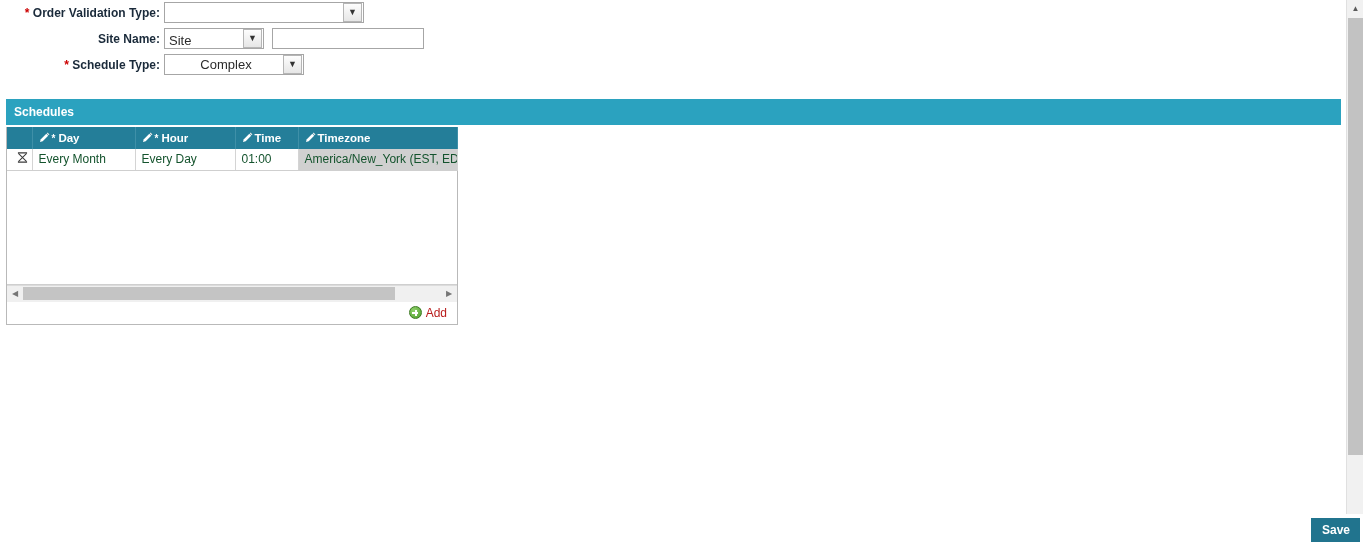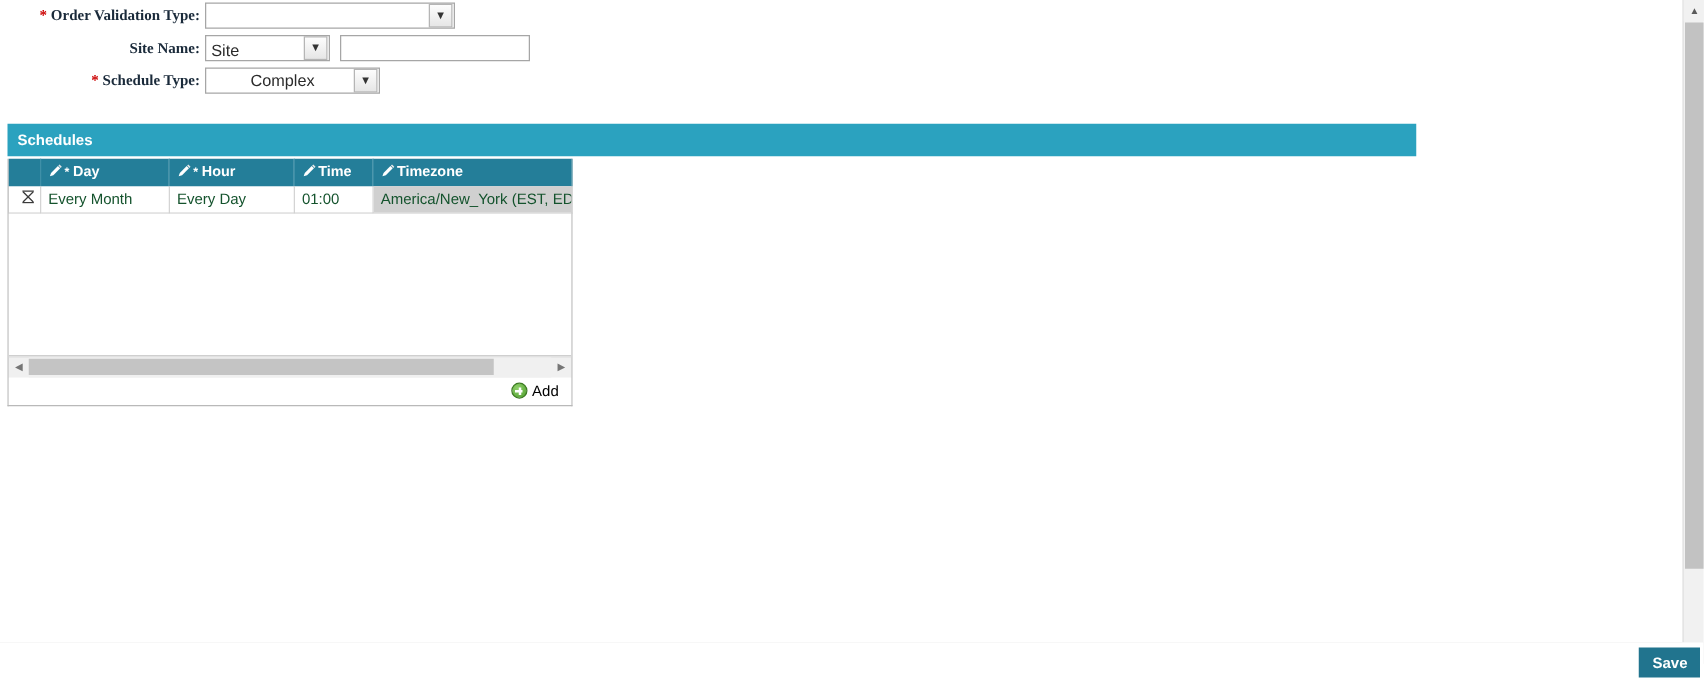--- a/index.html
+++ b/index.html
@@ -31,21 +31,20 @@
     margin-bottom: 1px;
   }
   .form-label {
     width: 160px;
     text-align: right;
     padding-right: 4px;
     font-weight: bold;
     font-size: 12px;
     color: #1a2a3a;
     white-space: nowrap;
-    font-family: Liberation Serif, serif;
   }
   .req-star {
     color: #cc0000;
     font-weight: bold;
   }
   .ctl-select {
     height: 21px;
     border: 1px solid #a6a6a6;
     background: #ffffff;
     display: inline-flex;
@@ -91,21 +90,21 @@
     color: #2b2b2b;
     outline: none;
     font-family: "Liberation Sans", sans-serif;
   }
 
   
   .sched-bar {
     position: absolute;
     left: 6px;
     top: 99px;
-    width: 1127px;
+    width: 1335px;
     height: 26px;
     background: #2ba2bf;
     color: #ffffff;
     font-weight: bold;
     font-size: 12px;
     display: flex;
     align-items: center;
     padding-left: 8px;
     box-sizing: border-box;
   }
@@ -215,21 +214,21 @@
     background: #ffffff;
     display: flex;
     align-items: center;
     justify-content: flex-end;
     padding-right: 10px;
     box-sizing: border-box;
   }
   .add-link {
     display: inline-flex;
     align-items: center;
-    color: #000000;
+    color: #b91c1c;
     font-size: 12px;
     text-decoration: none;
     cursor: pointer;
   }
   .add-icon {
     width: 13px;
     height: 13px;
     border-radius: 50%;
     background: radial-gradient(circle at 35% 30%, #8fd06a, #4f9e2e);
     border: 1px solid #3c7a22;

